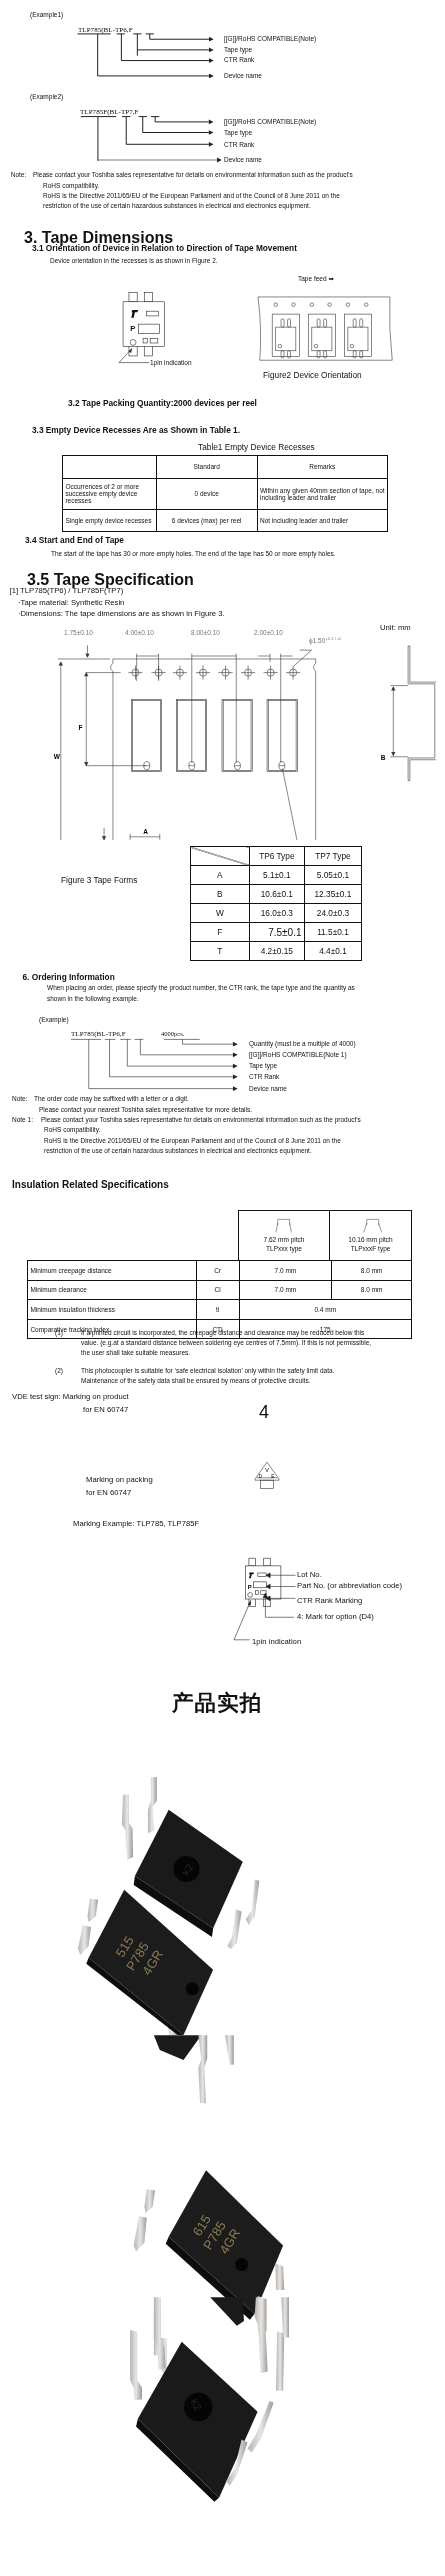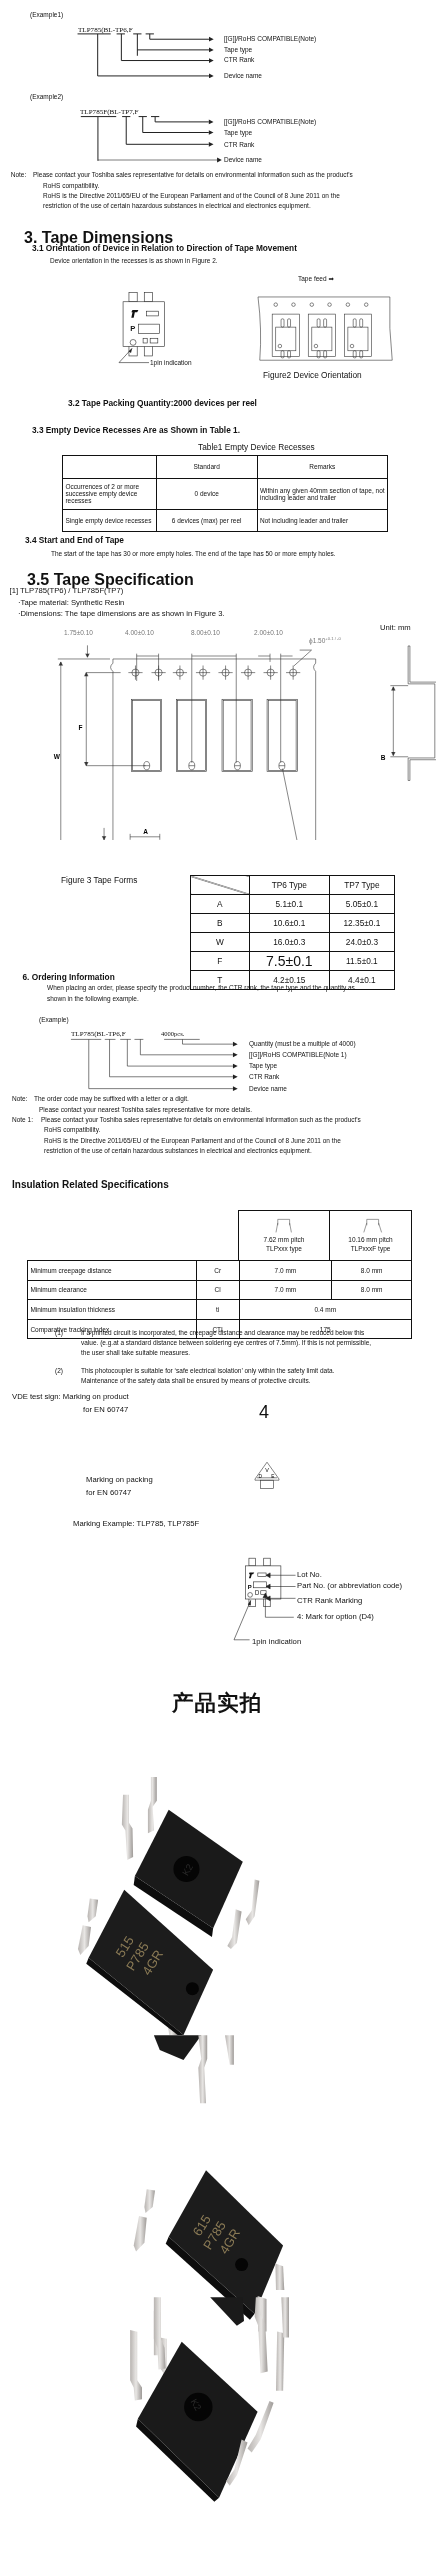--- a/index.html
+++ b/index.html
@@ -301,21 +301,21 @@
   <text x="45" y="203" font-size="11" font-weight="bold" font-family="Liberation Sans, sans-serif">W</text>
   <text x="87" y="155" font-size="11" font-weight="bold" font-family="Liberation Sans, sans-serif">F</text>
   <text x="597" y="206" font-size="11" font-weight="bold" font-family="Liberation Sans, sans-serif">B</text>
   <text x="196" y="330" font-size="11" font-weight="bold" font-family="Liberation Sans, sans-serif">A</text>
   <text x="330" y="372" font-size="11" font-weight="bold" font-family="Liberation Sans, sans-serif">T</text>
   <text x="477" y="377" font-size="10" font-weight="bold" font-family="Liberation Sans, sans-serif">ϕ 1.5min</text>
   <text x="52" y="350" font-size="11" fill="#777" font-family="Liberation Sans, sans-serif">0.40±0.05</text>
 </svg>
 
 <div class="abs cap" style="left:61px;top:875px;">Figure 3 Tape Forms</div>
-<table class="doc" style="left:190px;top:875px;width:205px;">
+<table class="doc" style="left:190px;top:846px;width:172px;">
   <tbody>
       <tr style="height:19px;">
     <td style="width:53px;background:linear-gradient(to bottom left, #fff 48%, #111 50%, #fff 52%);"></td>
     <td style="font-size:8.3px;">TP6 Type</td>
     <td style="font-size:8.3px;">TP7 Type</td>
   </tr>
   <tr style="height:19px;">
         <td style="font-size:8.3px;">A</td>
         <td style="font-size:8.3px;">5.1±0.1</td>
         <td style="font-size:8.3px;">5.05±0.1</td>
@@ -325,21 +325,21 @@
         <td style="font-size:8.3px;">10.6±0.1</td>
         <td style="font-size:8.3px;">12.35±0.1</td>
       </tr>
   <tr style="height:19px;">
         <td style="font-size:8.3px;">W</td>
         <td style="font-size:8.3px;">16.0±0.3</td>
         <td style="font-size:8.3px;">24.0±0.3</td>
       </tr>
   <tr style="height:19px;">
         <td style="font-size:8.3px;">F</td>
-        <td style="font-size:14px;">7.5±0.1</td>
+        <td style="font-size:10px;text-align:right;">7.5±0.1</td>
         <td style="font-size:8.3px;">11.5±0.1</td>
       </tr>
   <tr style="height:19px;">
         <td style="font-size:8.3px;">T</td>
         <td style="font-size:8.3px;">4.2±0.15</td>
         <td style="font-size:8.3px;">4.4±0.1</td>
       </tr>
 </tbody>
   </table>
 

